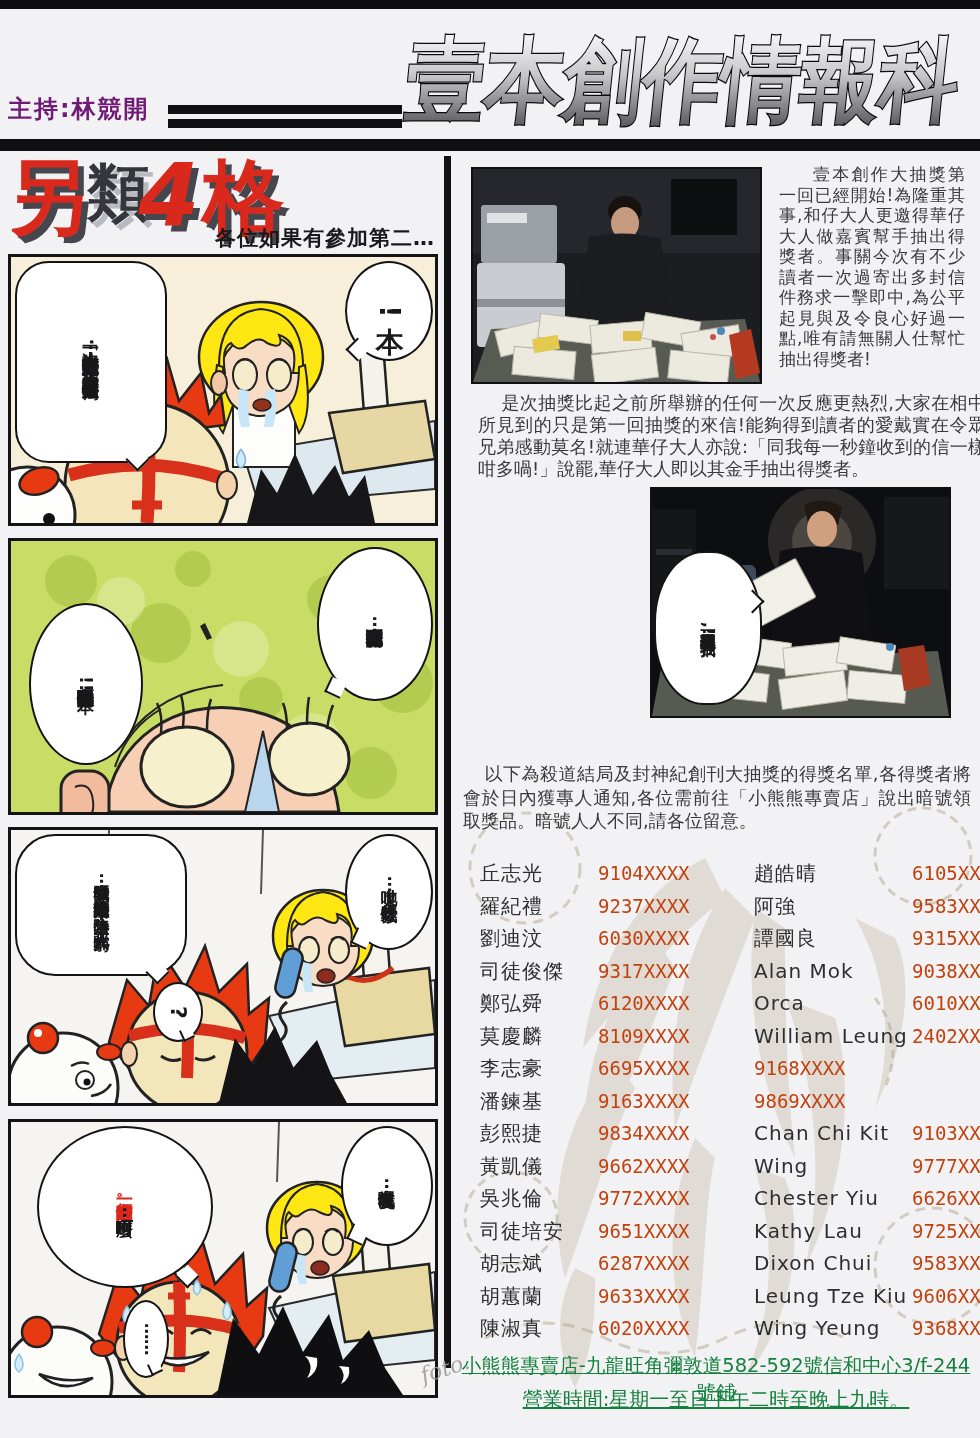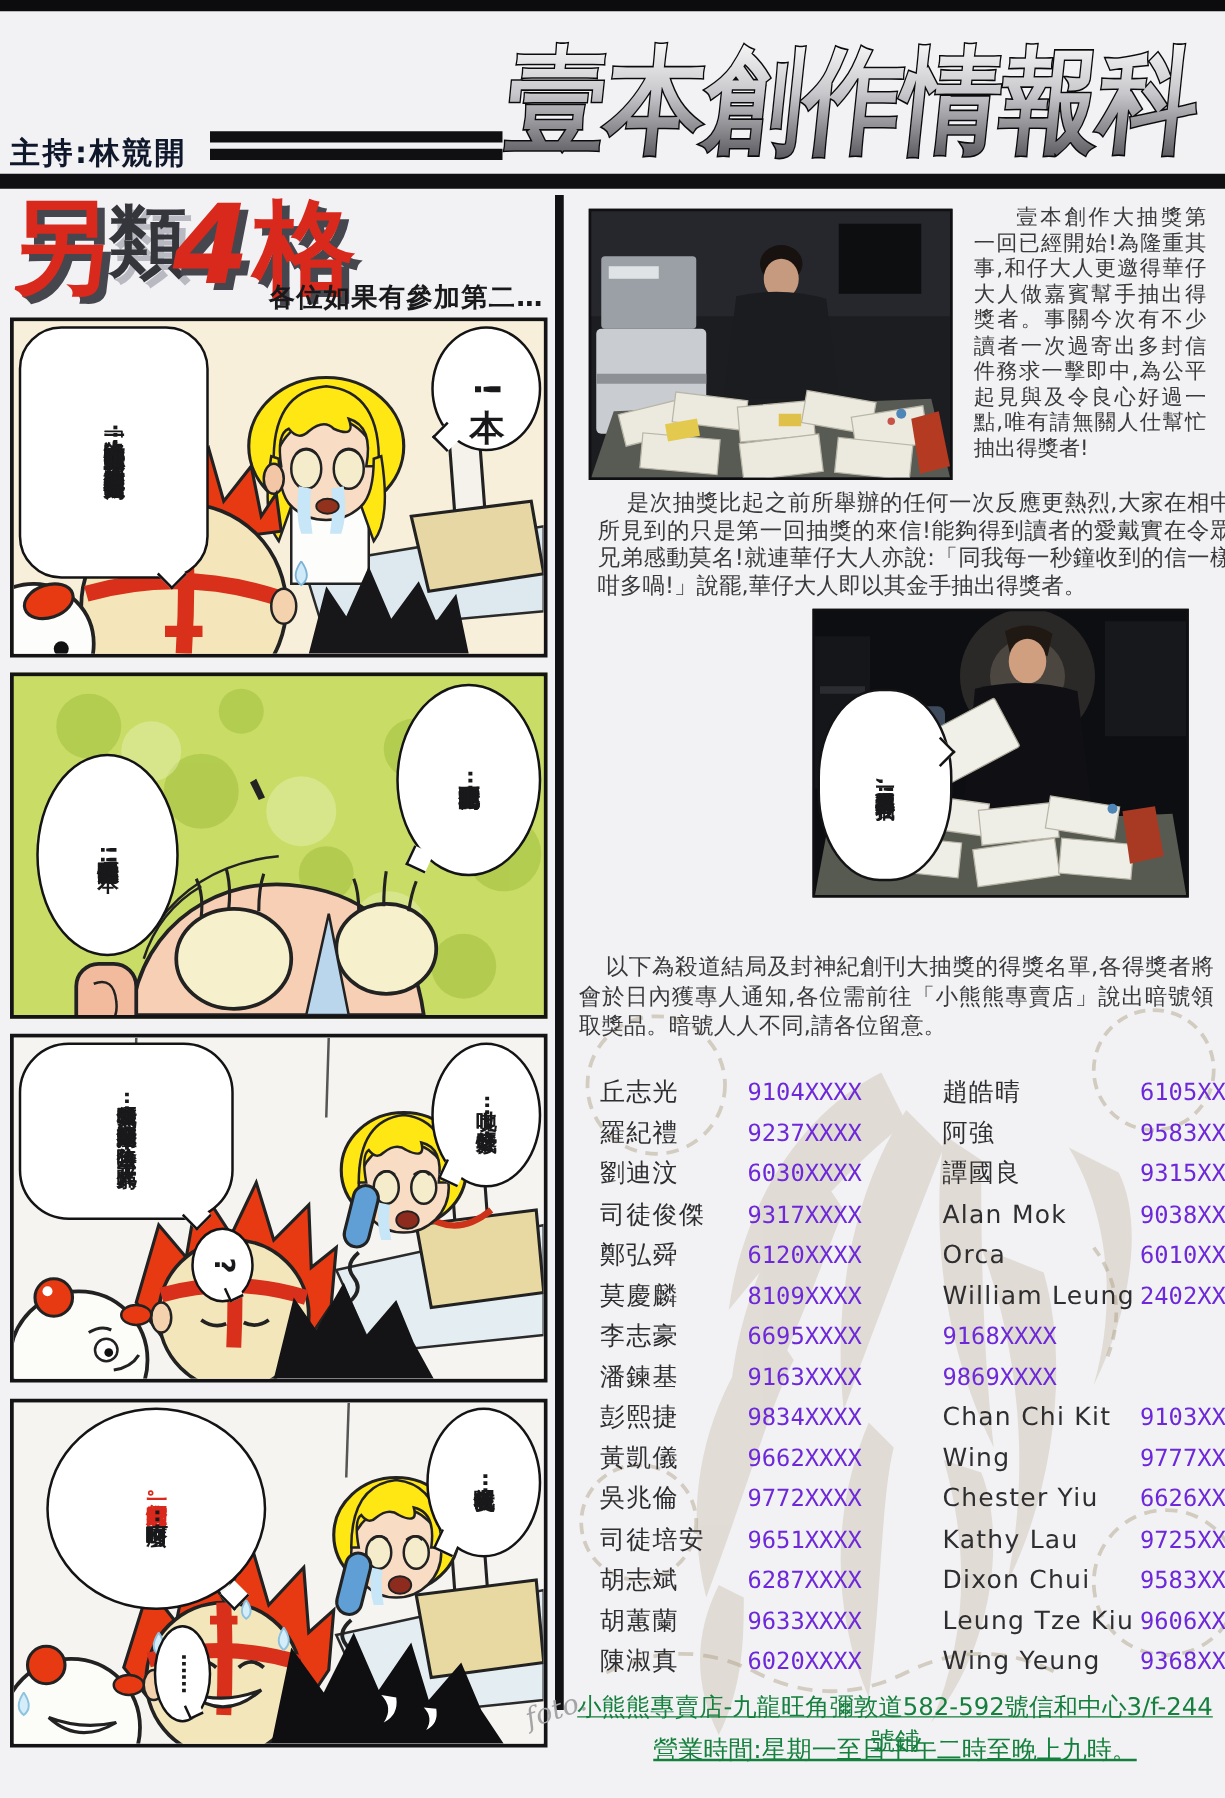--- a/index.html
+++ b/index.html
@@ -1,21 +1,21 @@
 <!DOCTYPE html>
 <html><head>
 <meta charset="utf-8">
 <style>
   html,body{margin:0;padding:0;}
   body{background:#d8d8da;font-family:"DejaVu Sans",sans-serif;}
   .page{position:relative;width:980px;height:1438px;margin:0 auto;background:#f2f2f5;overflow:hidden;color:#38383a;}
   .abs{position:absolute;}
   
   .topbar{left:0;top:0;width:980px;height:9px;background:#0c0c0e;}
-  .host{left:8px;top:106px;font-size:24px;font-weight:bold;color:#0f172a;letter-spacing:2px;}
+  .host{left:8px;top:93px;font-size:24px;font-weight:bold;color:#701a75;letter-spacing:2px;}
   .hbar{left:168px;width:234px;height:9px;background:#101013;}
   .masthead{left:390px;top:10px;width:584px;height:128px;}
   .blackrule{left:0;top:139px;width:980px;height:12px;background:#101013;}
   
   .logo{left:6px;top:152px;white-space:nowrap;line-height:1;}
   .logo .lc{display:inline-block;font-weight:bold;}
   .lc.red{color:#d9291c;text-shadow:6px 6px 0 #46464e;}
   .lc.c1{font-size:84px;}
   .lc.c2{font-size:62px;color:#35353c;text-shadow:5px 5px 0 #b9b9c1;margin-left:-8px;vertical-align:12px;}
   .lc.c3{font-size:88px;font-style:italic;margin-left:-16px;}
@@ -27,21 +27,21 @@
   
   .bubble{position:absolute;background:#fff;border:2.5px solid #141416;display:flex;align-items:center;justify-content:center;text-align:center;}
   .vt{writing-mode:vertical-rl;text-orientation:mixed;line-height:1.3;font-weight:bold;color:#19191b;}
   .tail{position:absolute;width:15px;height:15px;background:#fff;border-right:2.5px solid #141416;border-bottom:2.5px solid #141416;}
   
   .para{color:#3a3a3c;text-align:justify;}
   .photoframe{border:2px solid #101012;background:#101014;}
   .winners{left:480px;top:860px;width:494px;z-index:2;}
   .wrow{display:grid;grid-template-columns:118px 140px 16px 158px 110px;align-items:baseline;height:32.5px;}
   .wname{font-size:20px;color:#2e2e30;font-weight:500;letter-spacing:1px;}
-  .wphone{font-size:19px;font-family:"DejaVu Sans Mono",monospace;color:#6d28d9;}
+  .wphone{font-size:19px;font-family:"DejaVu Sans Mono",monospace;color:#c2410c;}
   .footerline{color:#15803d;text-align:center;z-index:2;text-decoration:underline;}
   .signature{left:420px;top:1356px;font-family:"DejaVu Serif",serif;font-style:italic;font-size:22px;color:#a4a4a6;transform:rotate(-18deg);z-index:2;}
   .wm{z-index:1;}
 </style>
 </head>
 <body>
 
 <div class="page">
 
   <div class="abs topbar"></div>

